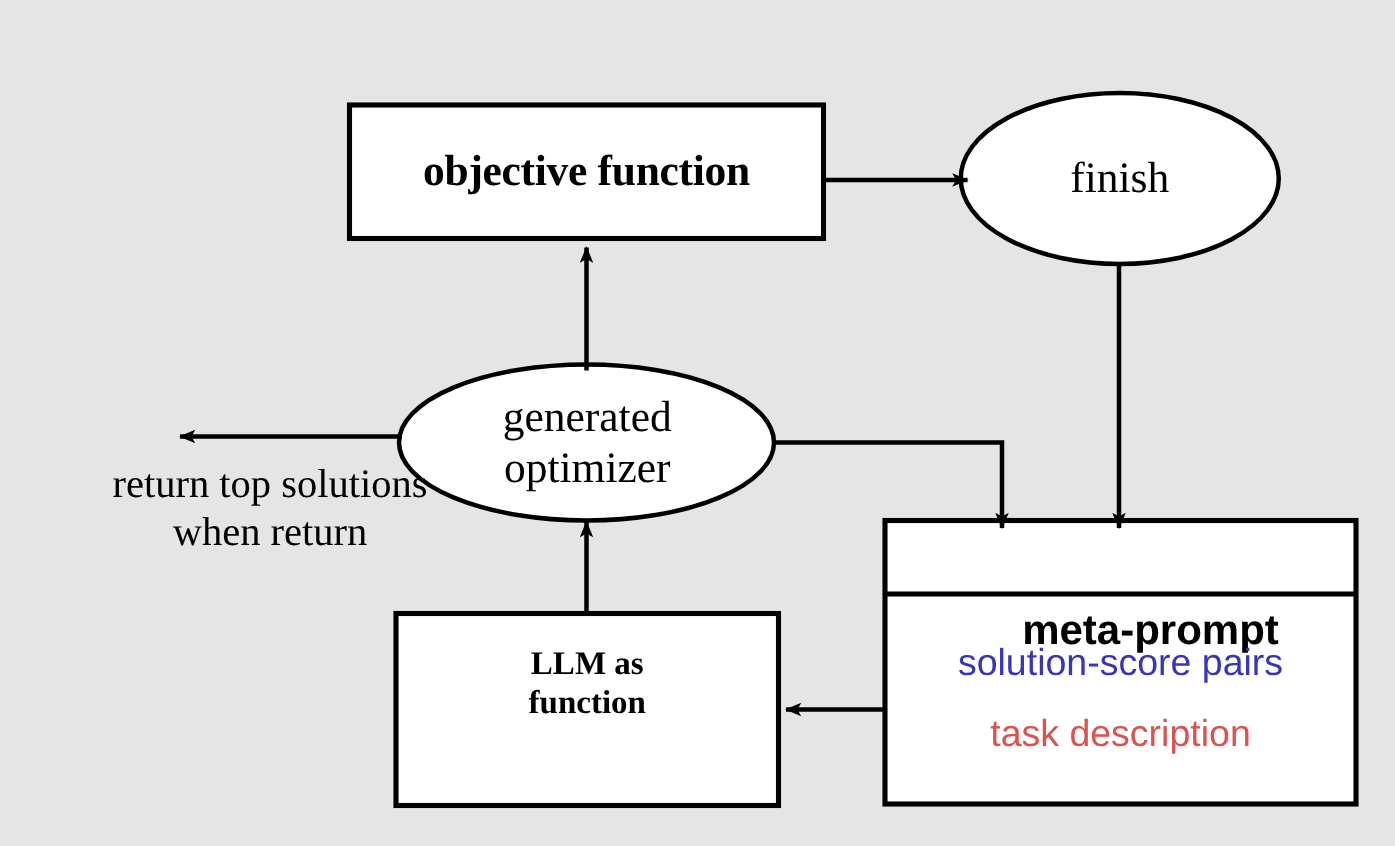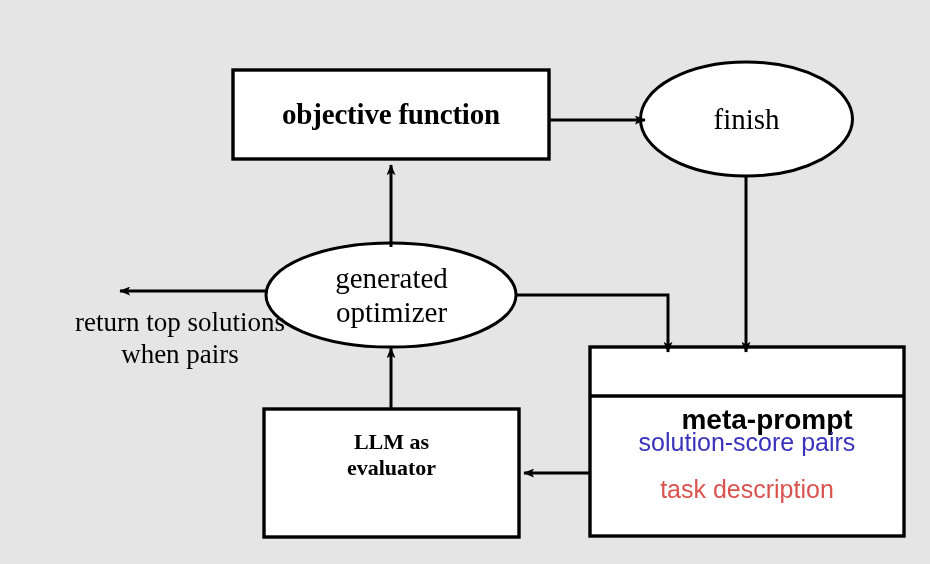--- a/index.html
+++ b/index.html
@@ -169,26 +169,26 @@
     <span>finish</span>
   </div>
 
   <div class="node-label" id="label-generated">
     <span>generated</span>
     <span>optimizer</span>
   </div>
 
   <div class="node-label" id="label-return">
     <span>return top solutions</span>
-    <span>when pairs</span>
+    <span>when return</span>
   </div>
 
   <div class="node-label" id="label-llm">
     <span>LLM as</span>
-    <span>evaluator</span>
+    <span>function</span>
   </div>
 
   <div class="node-label" id="label-metaprompt-title">
     <span>meta-prompt</span>
   </div>
 
   <div id="metaprompt-body">
     <div class="mp-row" style="color: rgb(58, 51, 187);">solution-score pairs</div>
     <div class="mp-row" style="color: rgb(217, 83, 79);">task description</div>
   </div>

